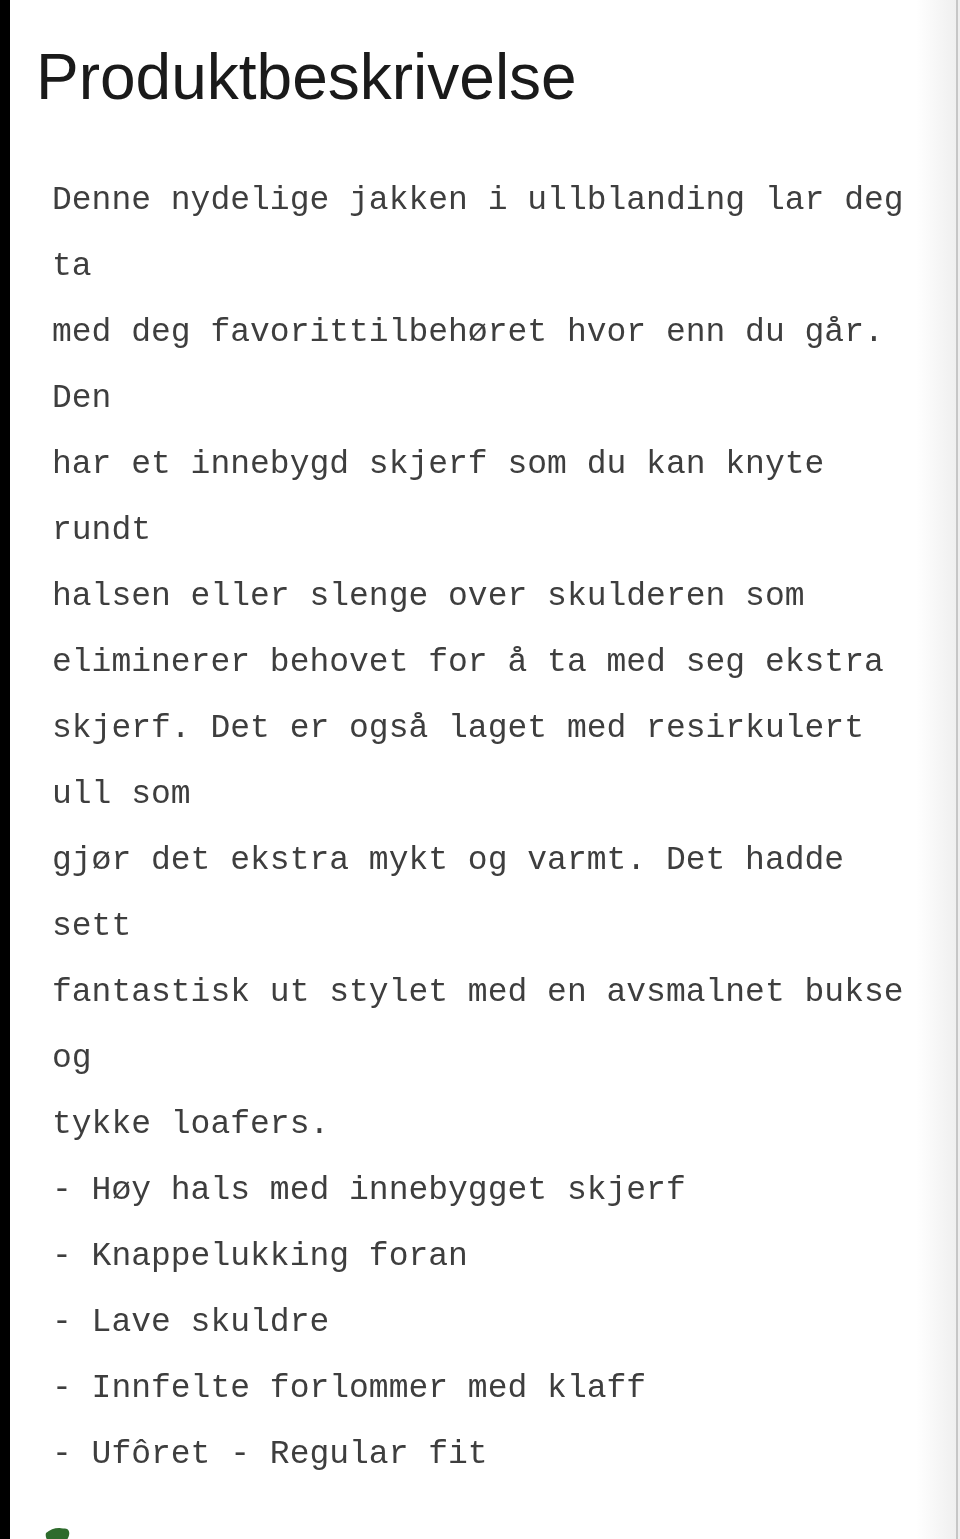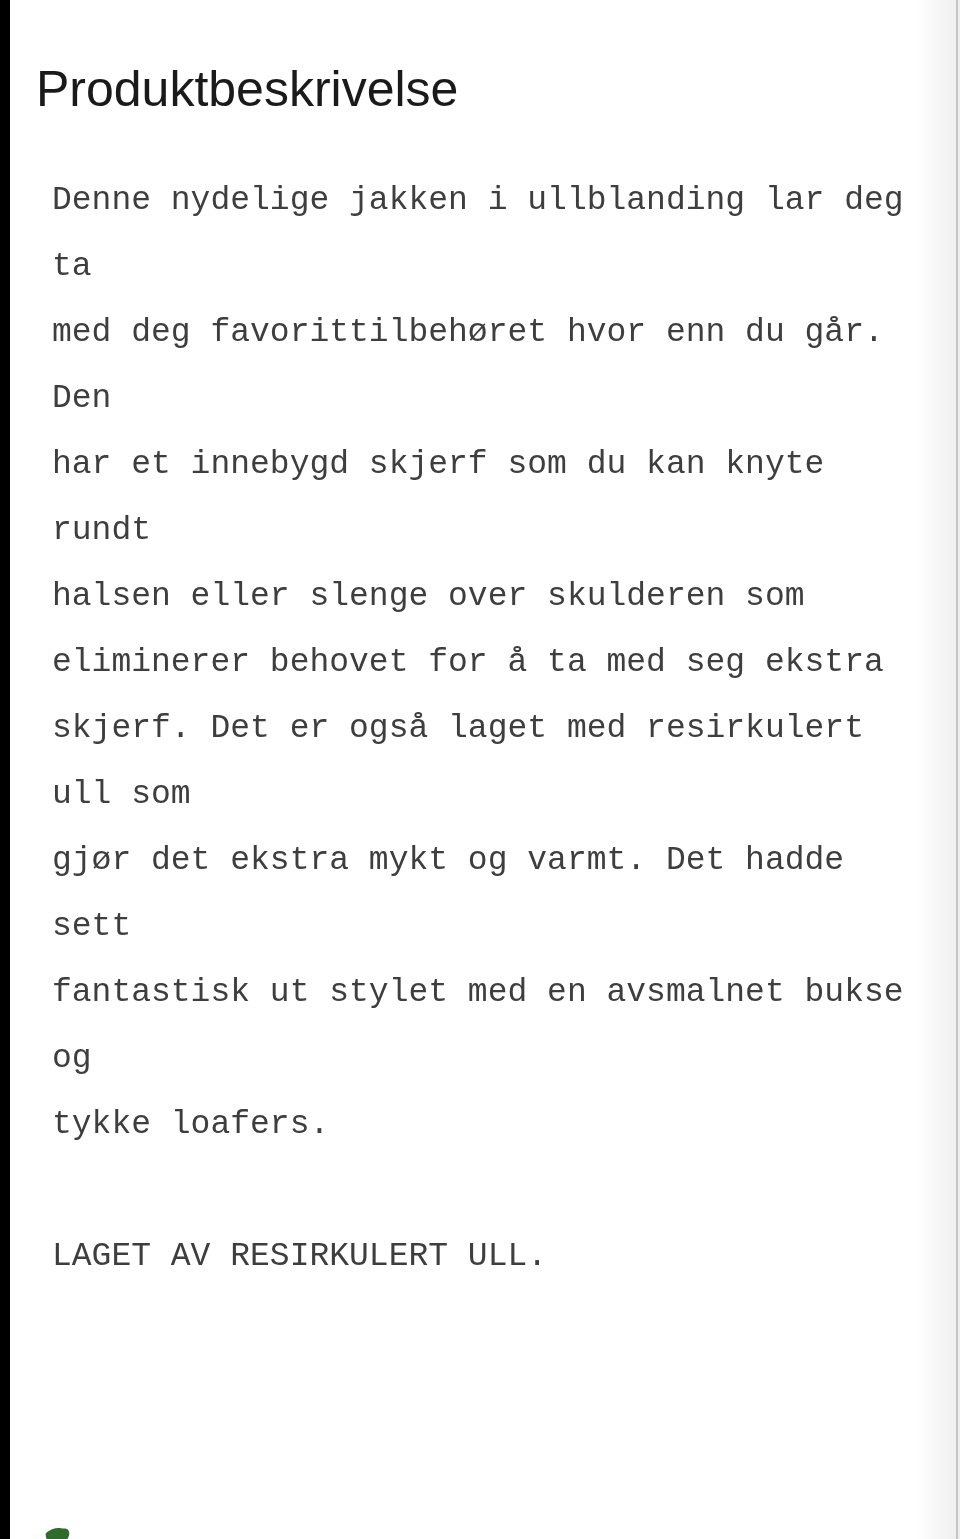--- a/index.html
+++ b/index.html
@@ -36,23 +36,23 @@
     position: absolute;
     top: 0;
     right: 2px;
     width: 2px;
     height: 100%;
     background: #c6c6c6;
   }
   .page-title {
     position: absolute;
     left: 36px;
-    top: 60px;
+    top: 48px;
     margin: 0;
-    font-size: 50px;
+    font-size: 64px;
     font-weight: 400;
     line-height: 58px;
     color: #1a1a1a;
     letter-spacing: 0px;
     white-space: nowrap;
   }
   .content {
     position: absolute;
     left: 52px;
     top: 168px;
@@ -99,20 +99,27 @@
   <p class="intro-paragraph">Denne nydelige jakken i ullblanding lar deg ta
 med deg favorittilbehøret hvor enn du går. Den
 har et innebygd skjerf som du kan knyte rundt
 halsen eller slenge over skulderen som
 eliminerer behovet for å ta med seg ekstra
 skjerf. Det er også laget med resirkulert ull som
 gjør det ekstra mykt og varmt. Det hadde sett
 fantastisk ut stylet med en avsmalnet bukse og
 tykke loafers.</p>
 
+  <ul class="feature-list">
+    <li>- Høy hals med innebygget skjerf</li>
+    <li>- Knappelukking foran</li>
+    <li>- Lave skuldre</li>
+    <li>- Innfelte forlommer med klaff</li>
+    <li>- Ufôret - Regular fit</li>
+  </ul>
 
   <div class="material-heading">LAGET AV RESIRKULERT ULL.</div>
 
 </div>
 
 <svg class="leaf-icon" viewBox="0 0 28 24" xmlns="http://www.w3.org/2000/svg" aria-hidden="true">
   <path d="M2 9 C 6 5.5, 12 3.5, 17 4.2 C 20 4.6, 22 4.0, 23.5 5.2 C 25.5 6.8, 26 10, 24 14 C 21 20, 12 23, 6 19 C 2.5 16.5, 1 12, 2 9 Z" fill="#2e6b2c"></path>
 </svg>
 
 <div class="right-edge"></div>

